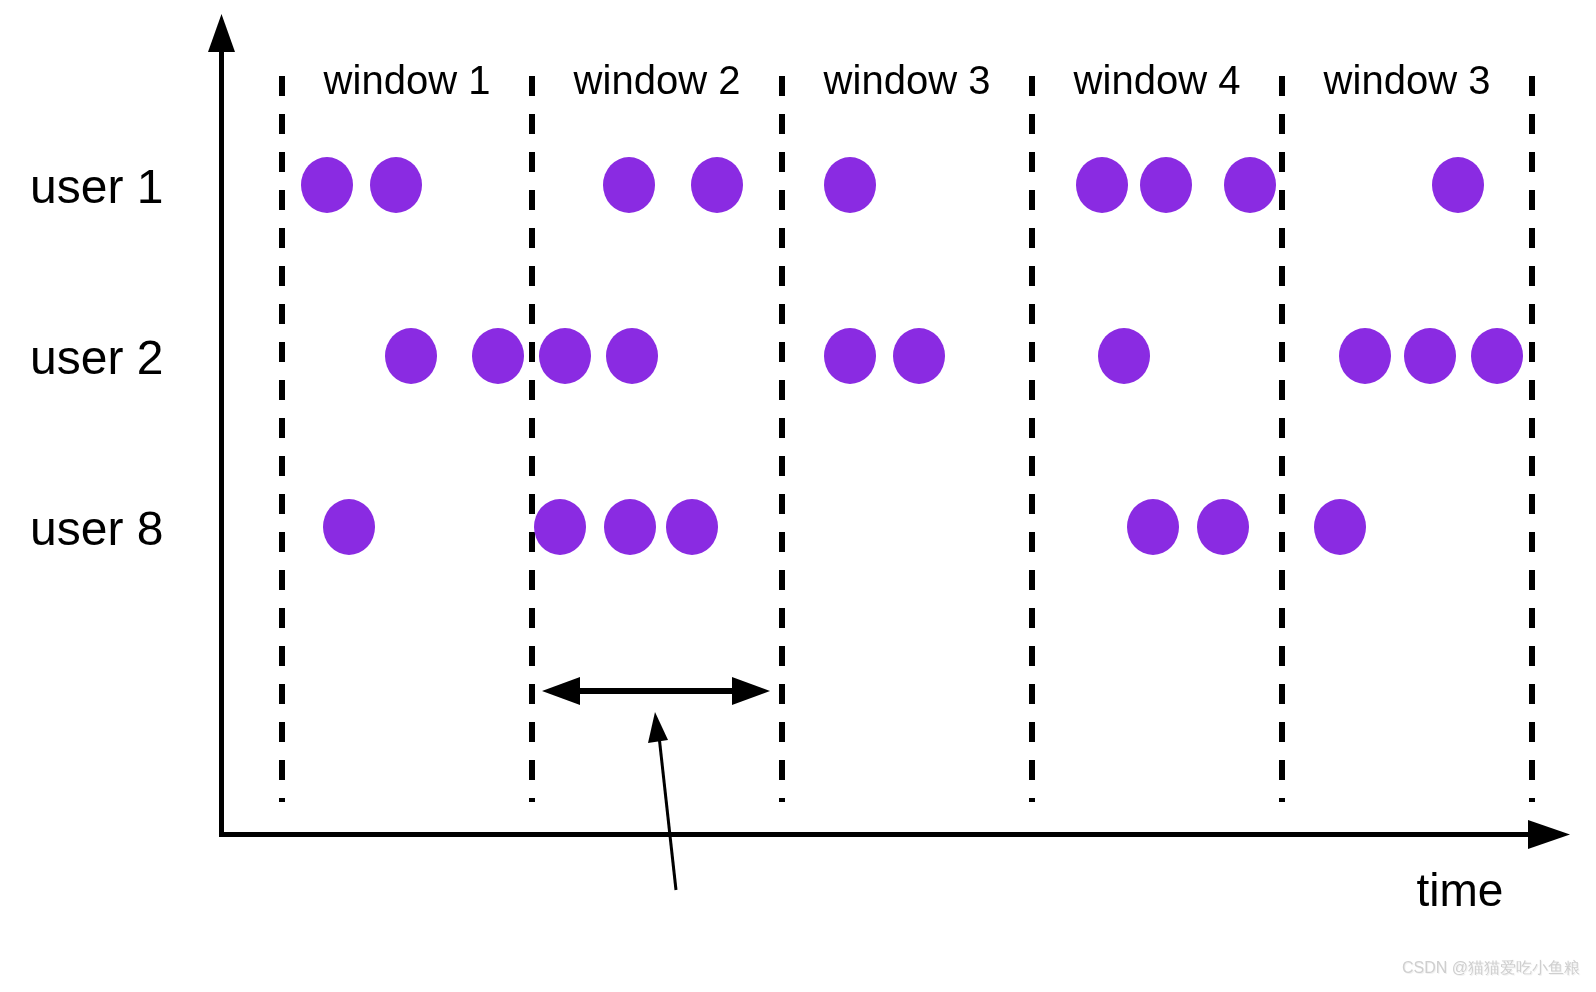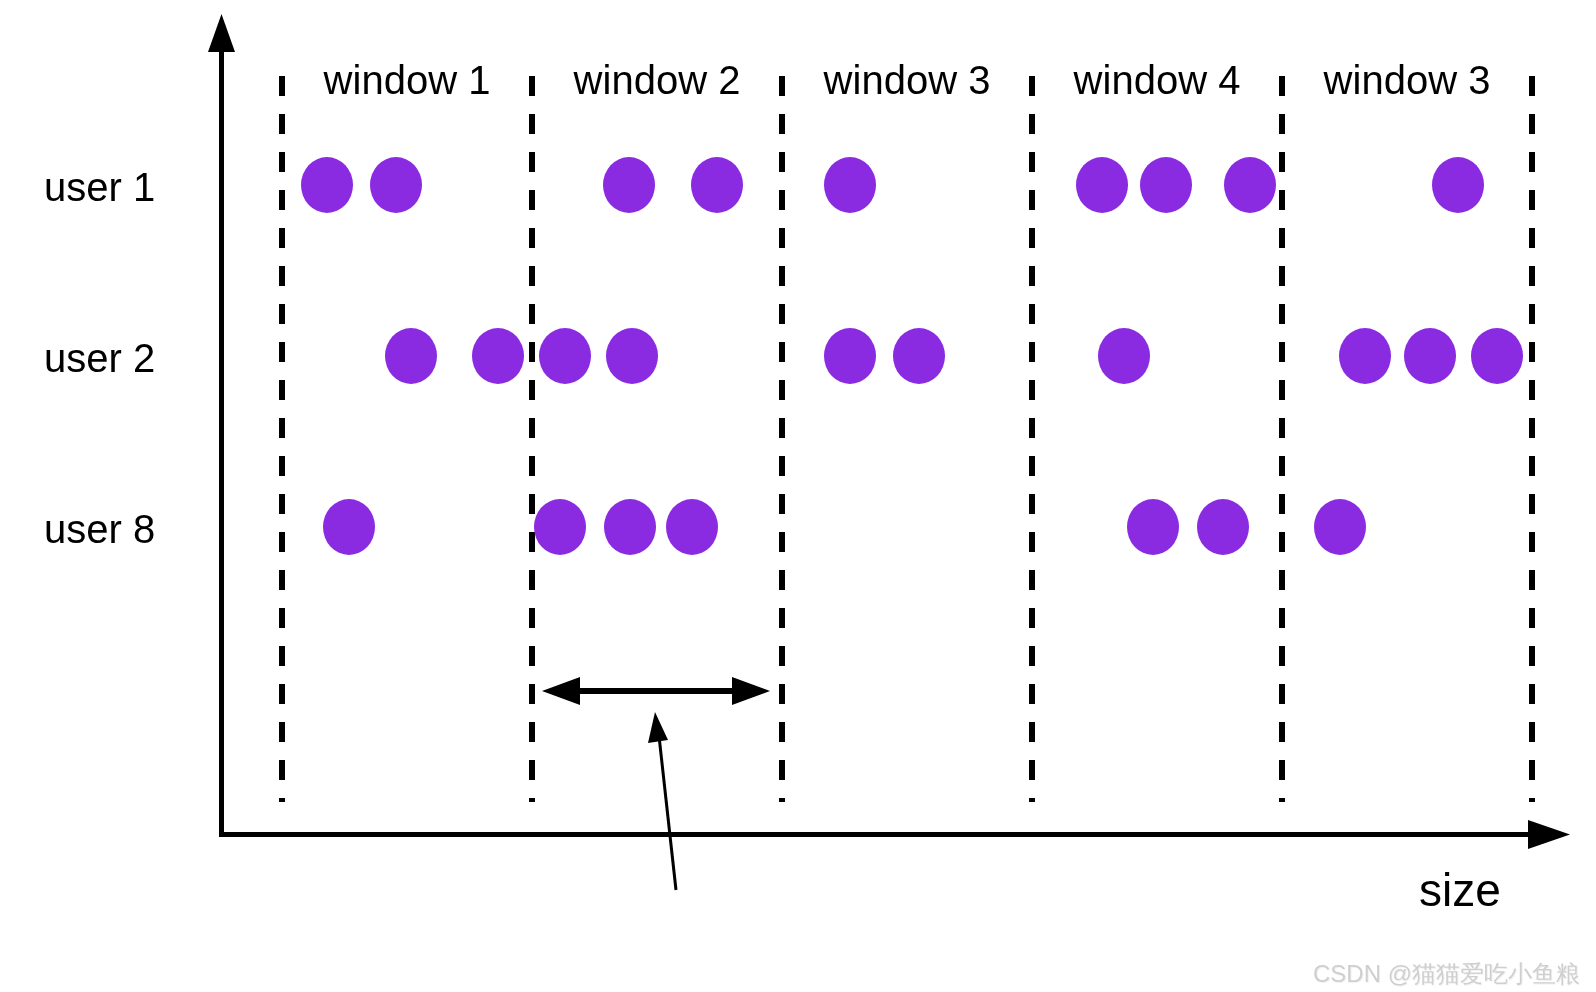--- a/index.html
+++ b/index.html
@@ -17,43 +17,43 @@
     background: repeating-linear-gradient(180deg, #000 0px, #000 20px, transparent 20px, transparent 38px);
   }
 
   .window-label {
     position: absolute; top: 56px; height: 48px; line-height: 48px;
     font-size: 40px; color: #000; text-align: center; white-space: nowrap;
     transform: translateX(-50%);
   }
 
   .user-label {
-    position: absolute; left: 44px; height: 48px; line-height: 48px;
-    font-size: 40px; color: #000; white-space: nowrap;
+    position: absolute; left: 30px; height: 48px; line-height: 48px;
+    font-size: 48px; color: #000; white-space: nowrap;
     transform: translateY(-50%);
   }
 
   .dot {
     position: absolute; width: 52px; height: 56px; border-radius: 50%;
     transform: translate(-50%, -50%);
   }
 
   #window-size-label {
     position: absolute; left: 660px; top: 944px; transform: translate(-50%, -50%);
     font-size: 42px; color: #000; white-space: nowrap;
   }
 
   #time-label {
     position: absolute; left: 1460px; top: 890px; transform: translate(-50%, -50%);
     font-size: 46px; color: #000; white-space: nowrap;
   }
 
   #watermark {
     position: absolute; right: 16px; top: 958px;
-    font-size: 24px; color: #cfcfcf; white-space: nowrap;
+    font-size: 16px; color: #cfcfcf; white-space: nowrap;
     text-shadow: 1px 1px 0 #f2f2f2;
   }
 </style>
 </head>
 <body>
 
 <div id="canvas">
 
   <svg class="overlay" width="1596" height="992" viewBox="0 0 1596 992">
 
@@ -117,16 +117,16 @@
       <div class="dot" style="left: 349px; top: 527px; background: rgb(138, 43, 226);"></div>
       <div class="dot" style="left: 560px; top: 527px; background: rgb(138, 43, 226);"></div>
       <div class="dot" style="left: 630px; top: 527px; background: rgb(138, 43, 226);"></div>
       <div class="dot" style="left: 692px; top: 527px; background: rgb(138, 43, 226);"></div>
       <div class="dot" style="left: 1153px; top: 527px; background: rgb(138, 43, 226);"></div>
       <div class="dot" style="left: 1223px; top: 527px; background: rgb(138, 43, 226);"></div>
       <div class="dot" style="left: 1340px; top: 527px; background: rgb(138, 43, 226);"></div>
     </div>
 
 
-  <div id="time-label">size</div>
+  <div id="time-label">time</div>
 
   <div id="watermark">CSDN @猫猫爱吃小鱼粮</div>
 </div>
 
 </body></html>

